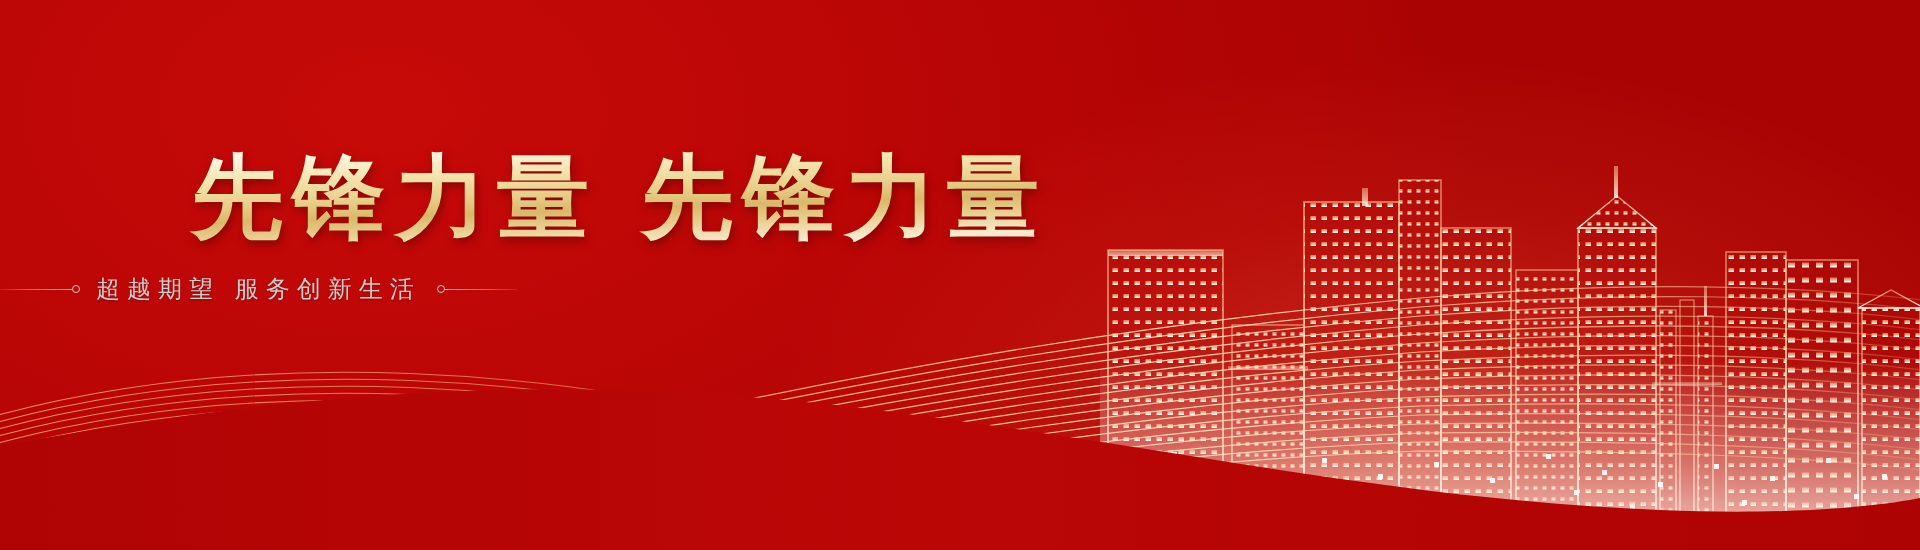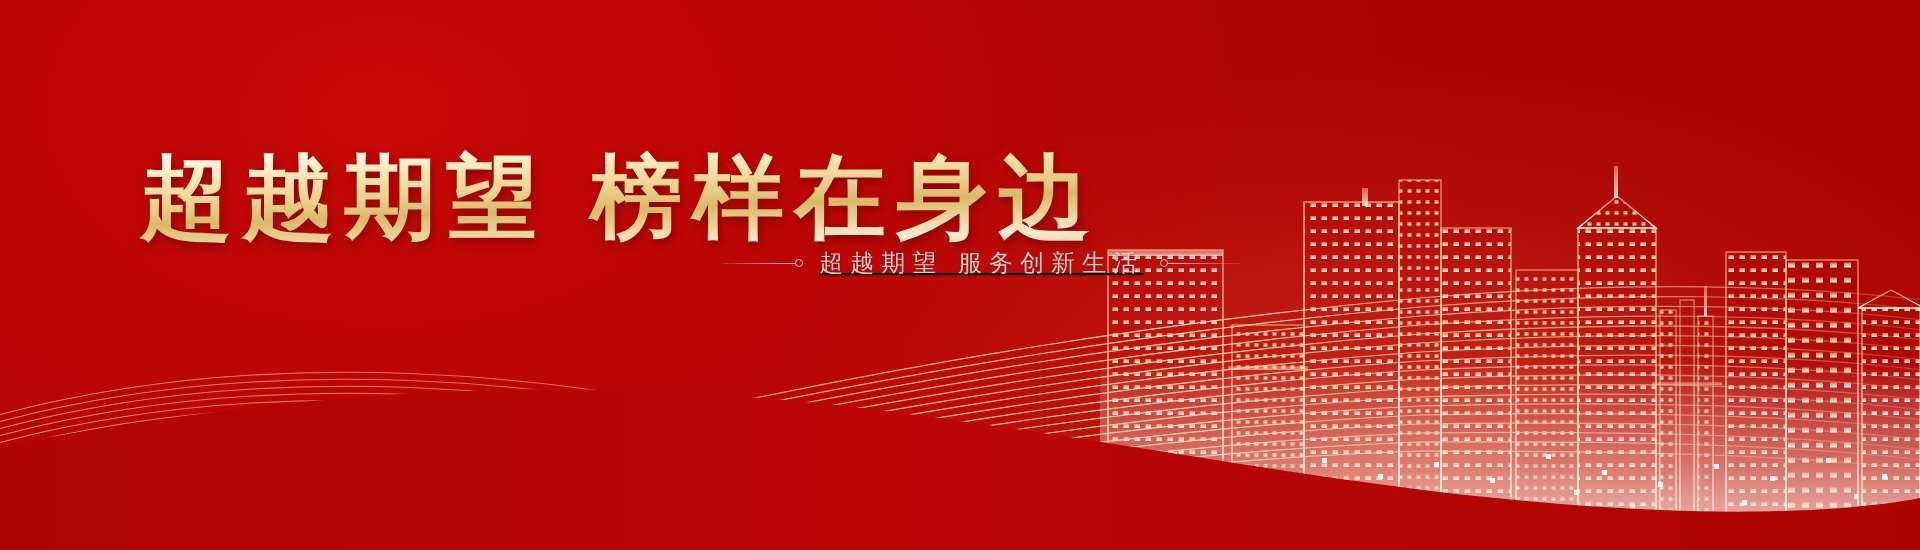--- a/index.html
+++ b/index.html
@@ -78,23 +78,23 @@
     -webkit-background-clip: text;
     background-clip: text;
     color: transparent;
     -webkit-text-fill-color: transparent;
     filter: drop-shadow(2px 4px 5px rgba(90,0,0,0.55));
     font-family: "DejaVu Sans", "Liberation Sans", sans-serif;
   }
   .subtitle-row {
     display: flex;
     align-items: center;
-    justify-content: flex-end;
+    justify-content: flex-start;
     gap: 16px;
-    text-decoration: underline;
+    margin-top: 26px;
   }
   .deco {
     display: flex;
     align-items: center;
     gap: 0;
   }
   .deco-line {
     width: 72px;
     height: 1px;
     background: linear-gradient(90deg, rgba(200,200,200,0.15), rgba(205,205,205,0.95));
@@ -327,21 +327,21 @@
           <stop offset="0%" stop-color="#b00404"></stop>
           <stop offset="45%" stop-color="#bb0606"></stop>
           <stop offset="100%" stop-color="#ae0303"></stop>
         </linearGradient>
       </defs>
       <path d="M0,96 C300,40 560,22 860,58 C1160,94 1380,148 1660,160 C1780,165 1870,158 1920,148 L1920,200 L0,200 Z" fill="url(#waveFill)"></path>
     </svg>
   </div>
 
   <div class="text-block">
-    <h1 class="main-title">超越期望 榜样在身边</h1>
+    <h1 class="main-title">先锋力量 先锋力量</h1>
 
     <div class="subtitle-row">
       <span class="deco deco-left">
         <span class="deco-line"></span>
         <span class="deco-dot"></span>
       </span>
 
       <span class="subtitle">超越期望  服务创新生活</span>
 
       <span class="deco deco-right">

